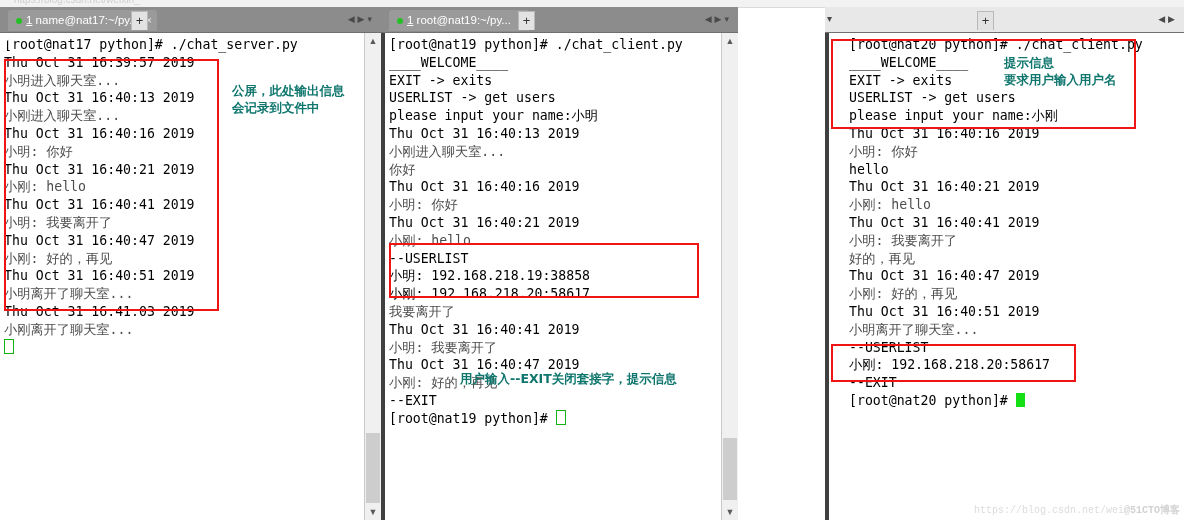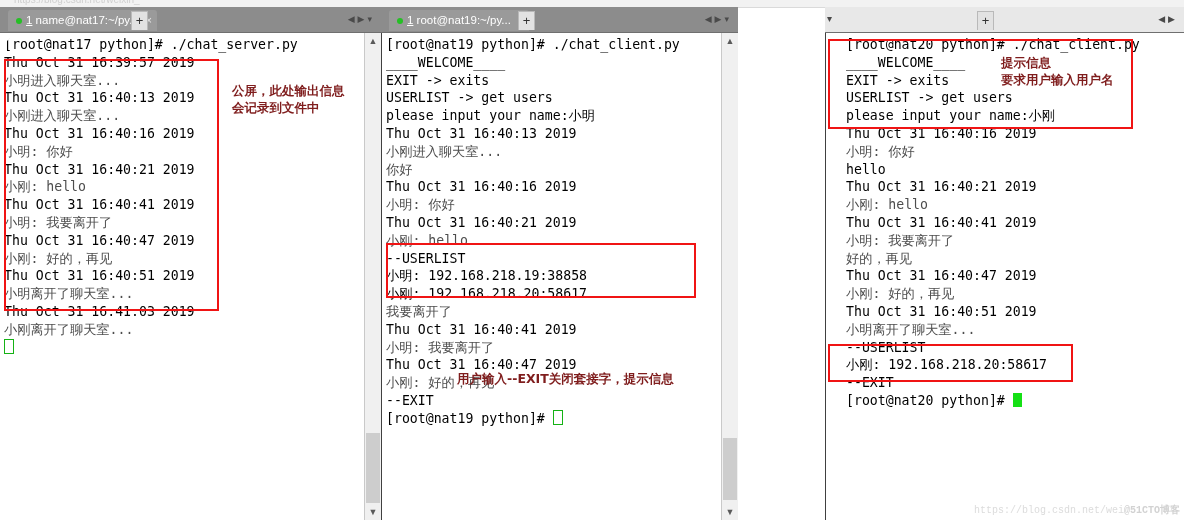--- a/index.html
+++ b/index.html
@@ -59,21 +59,21 @@
   .p3 .tabnav{color:#4a4a4a;}
   .tabnav .car{font-size:9px;}
 
   
   .leftnav{position:absolute;left:2px;top:6px;font-size:10px;color:#4a4a4a;}
 
   
   .term{
     position:absolute;left:0;top:26px;right:0;bottom:0;
     background:#ffffff;overflow:hidden;
-    border-left:1px solid #404040;
+    border-left:4px solid #404040;
   }
   .p1 .term{border-left:none;border-radius:26px;}
   .lines{
     position:absolute;left:4px;top:3px;right:22px;
     font-family:"DejaVu Sans Mono","Liberation Mono",monospace;
     font-size:13.2px;line-height:17.8px;color:#000000;white-space:pre;
   }
   .p3 .lines{left:20px;}
   .ln{height:17.8px;}
   .ln.msg{color:#4d4d4d;}
@@ -89,21 +89,21 @@
     position:absolute;left:0;width:16px;height:16px;line-height:16px;
     text-align:center;font-size:9px;color:#5a5a5a;background:#f0f0f0;
   }
   .sbar .arr.up{top:0;}
   .sbar .arr.dn{bottom:0;}
   .sbar .thumb{position:absolute;left:1px;width:14px;background:#cdcdcd;}
 
   
   .redbox{position:absolute;border:2px solid #f01414;box-sizing:border-box;pointer-events:none;}
   .redtext{
-    position:absolute;color:#7f1d1d;font-size:12.5px;line-height:17px;
+    position:absolute;color:#0f766e;font-size:12.5px;line-height:17px;
     font-family:"DejaVu Sans","Liberation Sans",sans-serif;font-weight:bold;white-space:pre;
   }
   .watermark{
     position:absolute;right:4px;bottom:3px;font-size:10px;color:#dcdcdc;
     font-family:Liberation Mono, monospace;white-space:nowrap;
   }
   .watermark .b{color:#d2d2d2;font-weight:bold;}
 </style>
 </head>
 <body>

